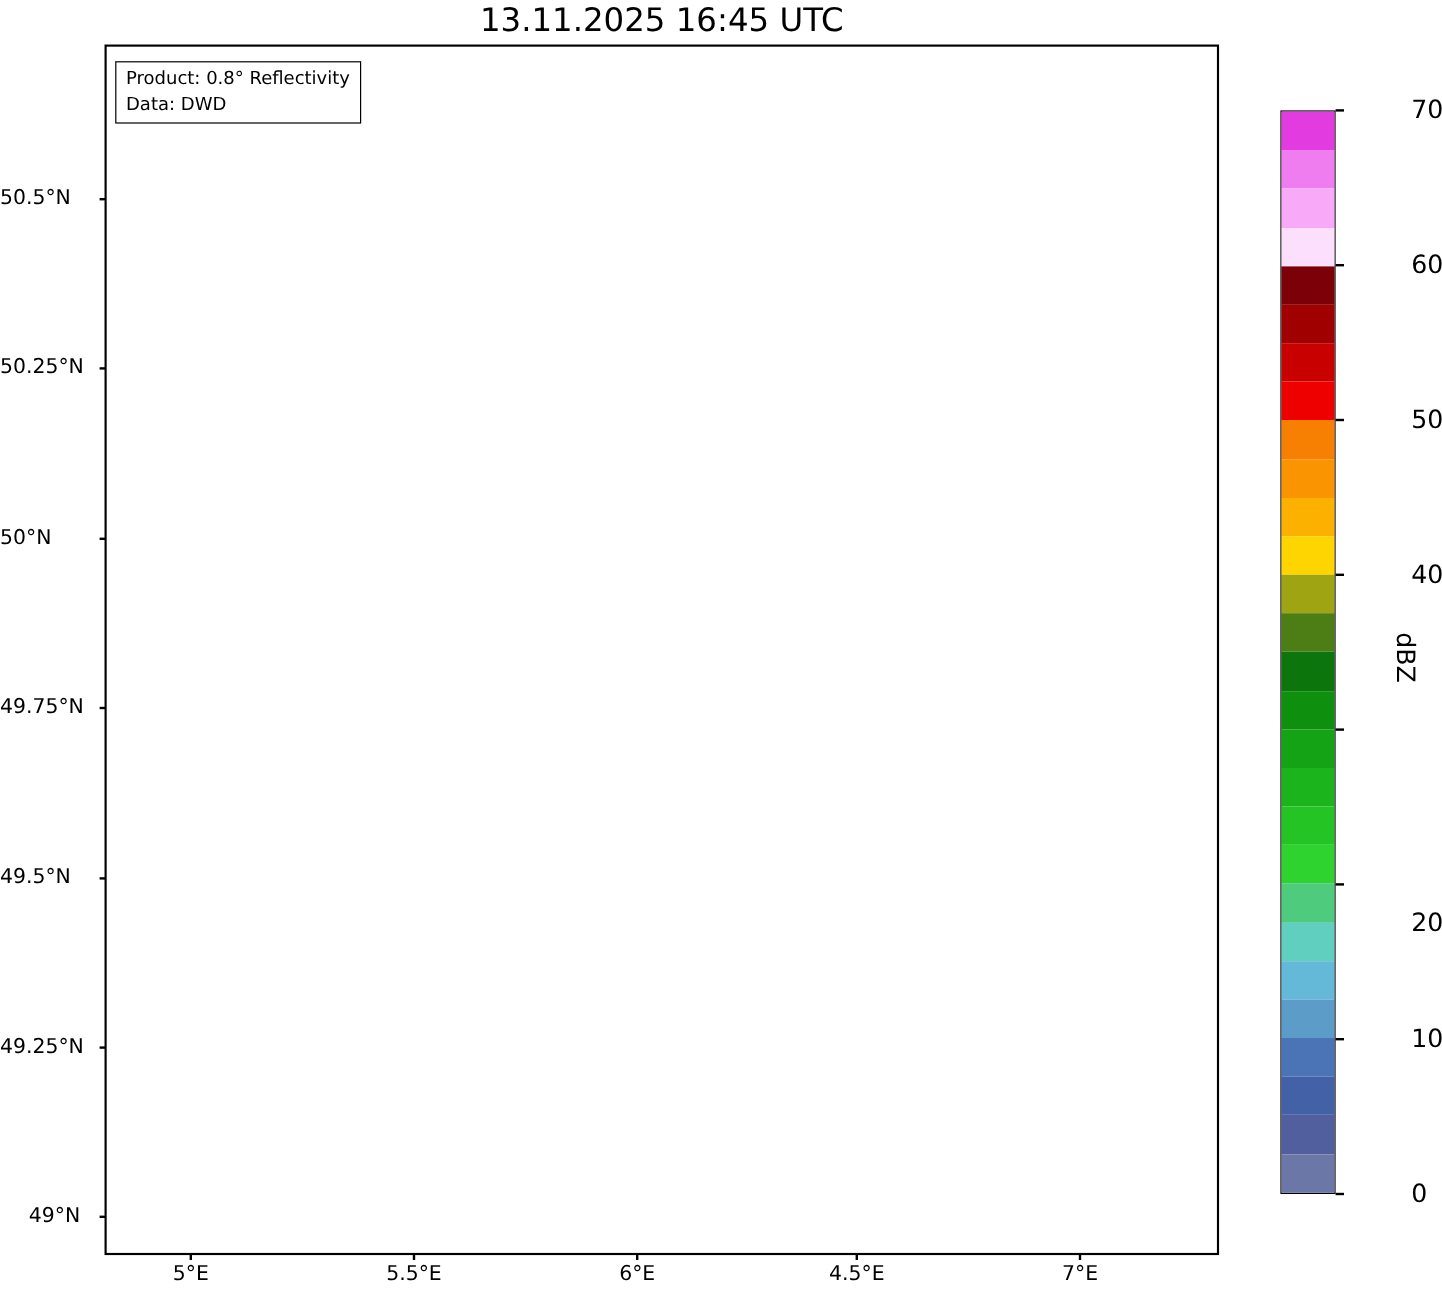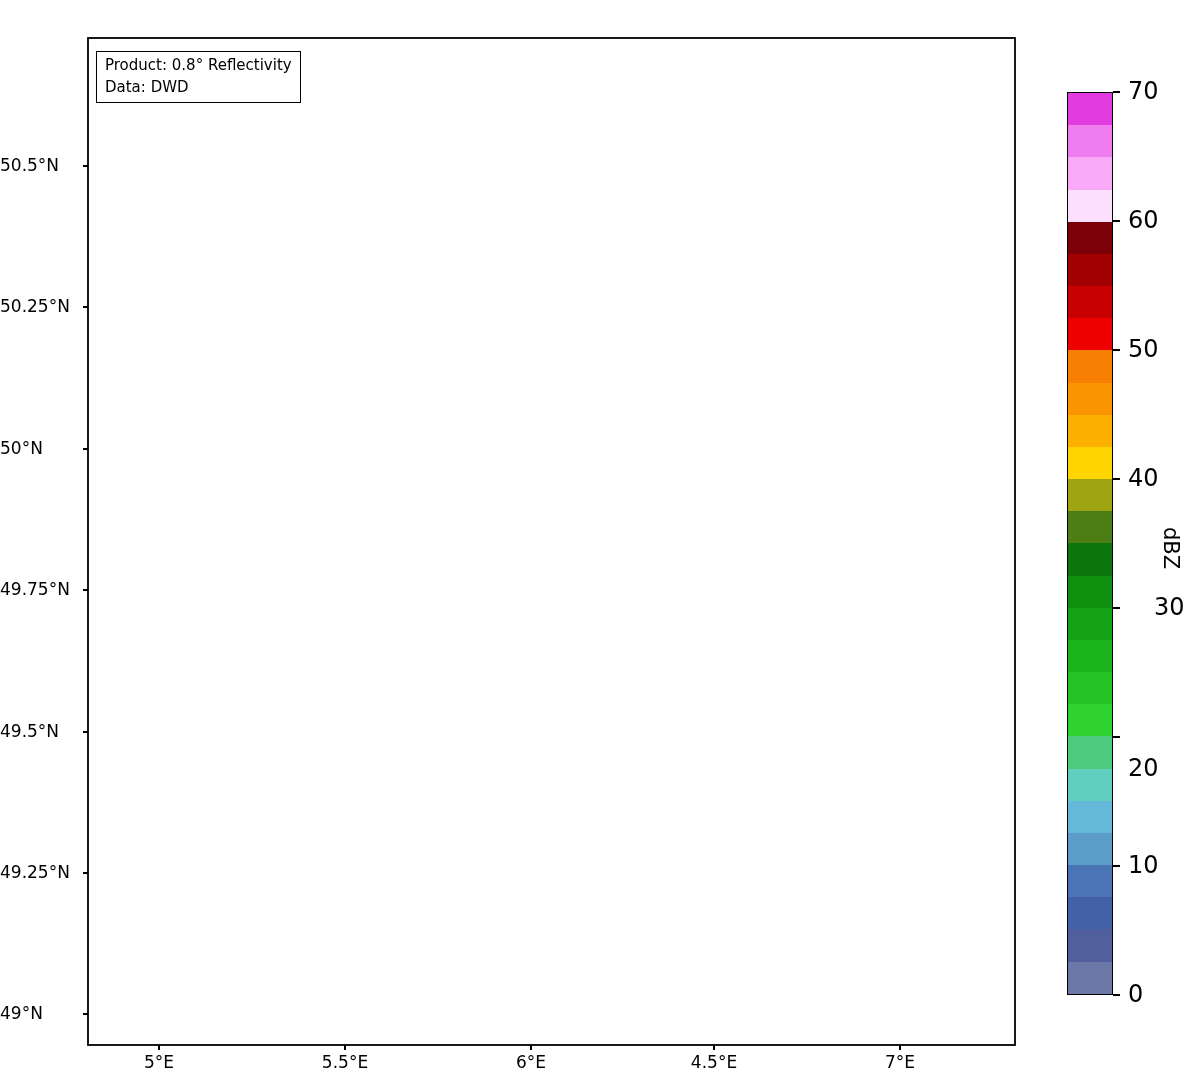--- a/index.html
+++ b/index.html
@@ -11,31 +11,32 @@
   #infobox{left:96px;top:51px;background:#fff;border:1.6px solid #000;padding:2px 8px 4px 8px;
            font-size:15px;line-height:1.48;white-space:nowrap;}
   .xtick{top:1052px;transform:translateX(-50%);font-size:17px;}
   .xmark{top:1045px;width:1.6px;height:5px;background:#000;}
   .ytick{left:0;width:80px;text-align:left;transform:translateY(-54%);font-size:17px;}
   .ymark{left:83px;width:5px;height:1.6px;background:#000;}
   #cbar{left:1067px;top:92px;width:46px;height:903px;border:1.2px solid #000;box-sizing:border-box;
         display:flex;flex-direction:column;}
   .cband{width:100%;flex:1 1 0;}
   .cbmark{left:1113px;width:7px;height:1.6px;background:#000;}
-  .cblabel{left:1128px;transform:translateY(-52%);font-size:24px;}
+  .cblabel{left:1176px;transform:translateY(-52%);font-size:21px;}
   #dbz-label{left:1149px;top:536px;width:44px;text-align:center;font-size:21px;transform:rotate(90deg);}
   .grid{stroke:#c9c9c9;stroke-width:1;stroke-dasharray:1.5 3;fill:none;}
   .canton{stroke:#a8a8a8;stroke-width:1.2;fill:none;stroke-linejoin:round;}
   .country{stroke:#000;stroke-width:2.8;fill:none;stroke-linejoin:round;stroke-linecap:round;}
   #frame{stroke:#000;stroke-width:1.8;fill:#fff;}
 </style>
 </head>
 <body>
 
 <div id="canvas">
+  <div id="title" class="abs">13.11.2025 16:45 UTC</div>
 
   <svg id="map-svg" class="abs" width="1202" height="1081" viewBox="0 0 1202 1081">
     <defs>
         <clipPath id="plotclip">
           <rect x="88" y="38" width="927" height="1007"></rect>
         </clipPath>
       </defs>
     <g id="g-grid">
         <line x1="159" y1="38" x2="159" y2="1045" class="grid"></line>
         <line x1="345" y1="38" x2="345" y2="1045" class="grid"></line>
@@ -160,21 +161,21 @@
       <div class="abs ytick" style="top: 307px;">50.25°N</div>
       <div class="abs ymark" style="top: 448.2px;"></div>
       <div class="abs ytick" style="top: 449px;">50°N</div>
       <div class="abs ymark" style="top: 589.2px;"></div>
       <div class="abs ytick" style="top: 590px;">49.75°N</div>
       <div class="abs ymark" style="top: 731.2px;"></div>
       <div class="abs ytick" style="top: 732px;">49.5°N</div>
       <div class="abs ymark" style="top: 872.2px;"></div>
       <div class="abs ytick" style="top: 873px;">49.25°N</div>
       <div class="abs ymark" style="top: 1013.2px;"></div>
-      <div class="abs ytick" style="top: 1014px;">49°N</div>
+      <div class="abs ytick" style="top: 1014px; padding-left: 24px;">49°N</div>
     </div>
 
   <div id="cbar" class="abs">
       <div class="cband" style="background: rgb(226, 60, 225);"></div>
       <div class="cband" style="background: rgb(240, 125, 240);"></div>
       <div class="cband" style="background: rgb(248, 169, 248);"></div>
       <div class="cband" style="background: rgb(252, 223, 252);"></div>
       <div class="cband" style="background: rgb(124, 0, 8);"></div>
       <div class="cband" style="background: rgb(160, 0, 0);"></div>
       <div class="cband" style="background: rgb(200, 0, 0);"></div>

